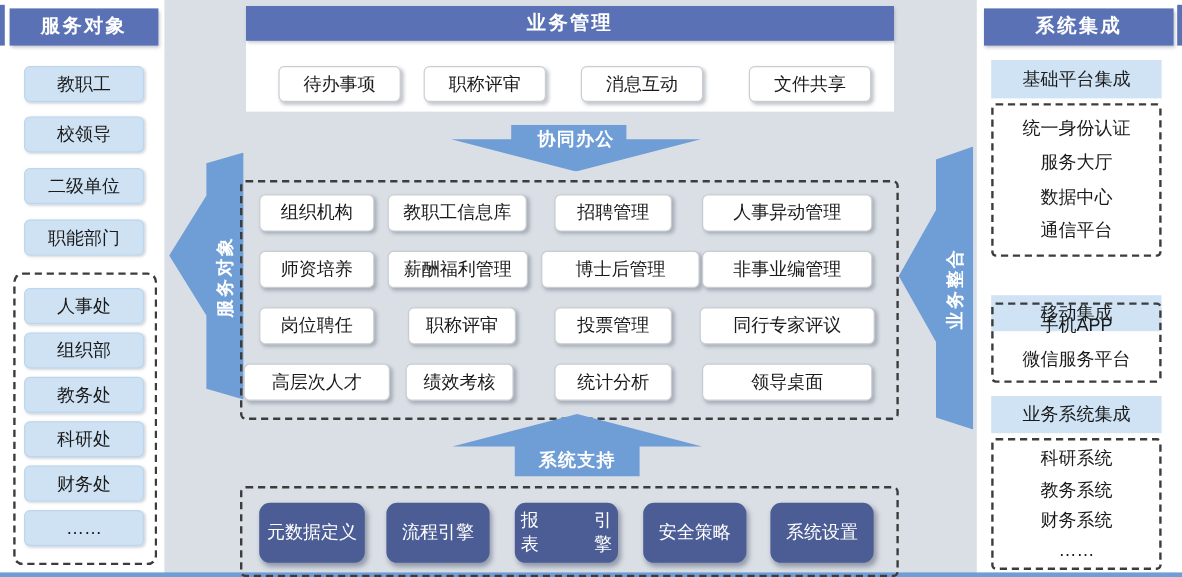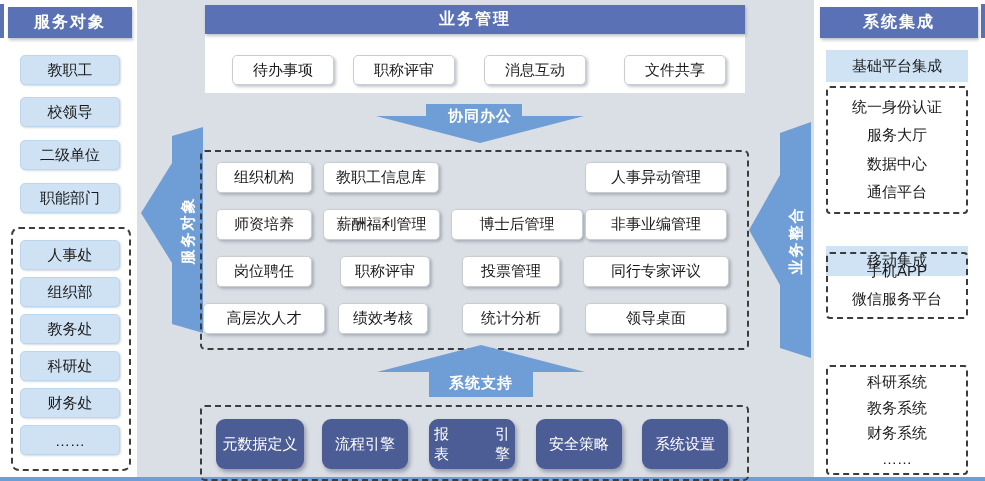--- a/index.html
+++ b/index.html
@@ -86,20 +86,21 @@
     </svg>
     <div class="vlabel">
       <span>业务整合</span>
     </div>
   </div>
 
   <div class="dash" style="left:200px;top:150px;width:545px;height:196px;border-radius:5px;"></div>
 
   <div class="wbtn" style="left:216px;top:162px;width:94px;height:29px;">组织机构</div>
   <div class="wbtn" style="left:323px;top:162px;width:114px;height:29px;">教职工信息库</div>
+  <div class="wbtn" style="left:462px;top:162px;width:96px;height:29px;">招聘管理</div>
   <div class="wbtn" style="left:585px;top:162px;width:140px;height:29px;">人事异动管理</div>
 
   <div class="wbtn" style="left:216px;top:209px;width:94px;height:29px;">师资培养</div>
   <div class="wbtn" style="left:323px;top:209px;width:115px;height:29px;">薪酬福利管理</div>
   <div class="wbtn" style="left:451px;top:209px;width:130px;height:29px;">博士后管理</div>
   <div class="wbtn" style="left:585px;top:209px;width:140px;height:29px;">非事业编管理</div>
 
   <div class="wbtn" style="left:216px;top:256px;width:94px;height:29px;">岗位聘任</div>
   <div class="wbtn" style="left:340px;top:256px;width:88px;height:29px;">职称评审</div>
   <div class="wbtn" style="left:462px;top:256px;width:96px;height:29px;">投票管理</div>
@@ -148,20 +149,21 @@
     <div class="secitem">数据中心</div>
     <div class="secitem">通信平台</div>
   </div>
 
   <div class="secbar" style="left:826px;top:218px;width:142px;height:30px;margin-top:28px;">移动集成</div>
   <div class="secbox" style="left:826px;top:252px;width:138px;height:63px;">
     <div class="secitem">手机APP</div>
     <div class="secitem">微信服务平台</div>
   </div>
 
+  <div class="secbar" style="left:826px;top:330px;width:142px;height:31px;">业务系统集成</div>
   <div class="secbox" style="left:826px;top:365px;width:138px;height:106px;">
     <div class="secitem">科研系统</div>
     <div class="secitem">教务系统</div>
     <div class="secitem">财务系统</div>
     <div class="secitem">……</div>
   </div>
 
 </div>
 
 </body></html>

